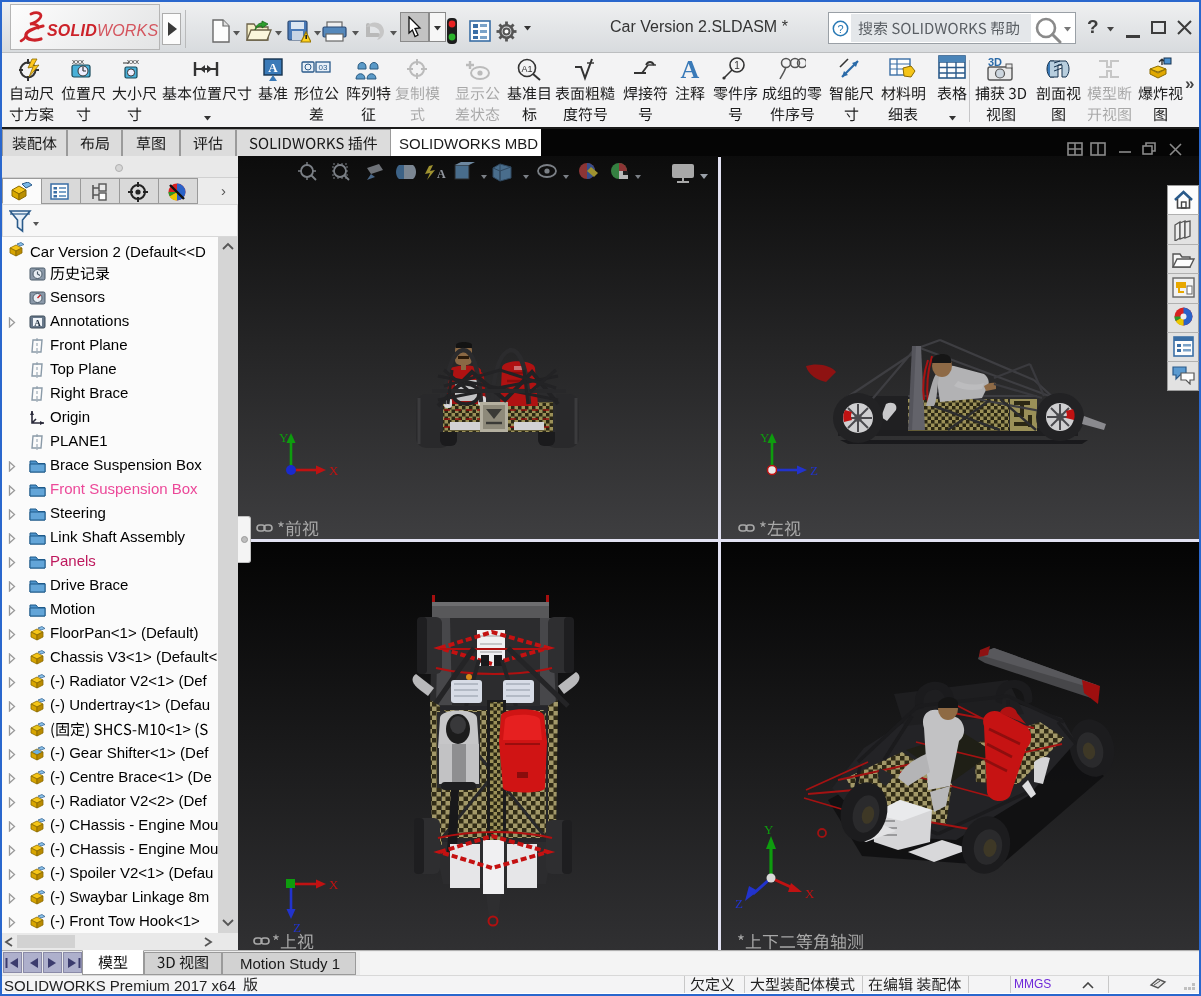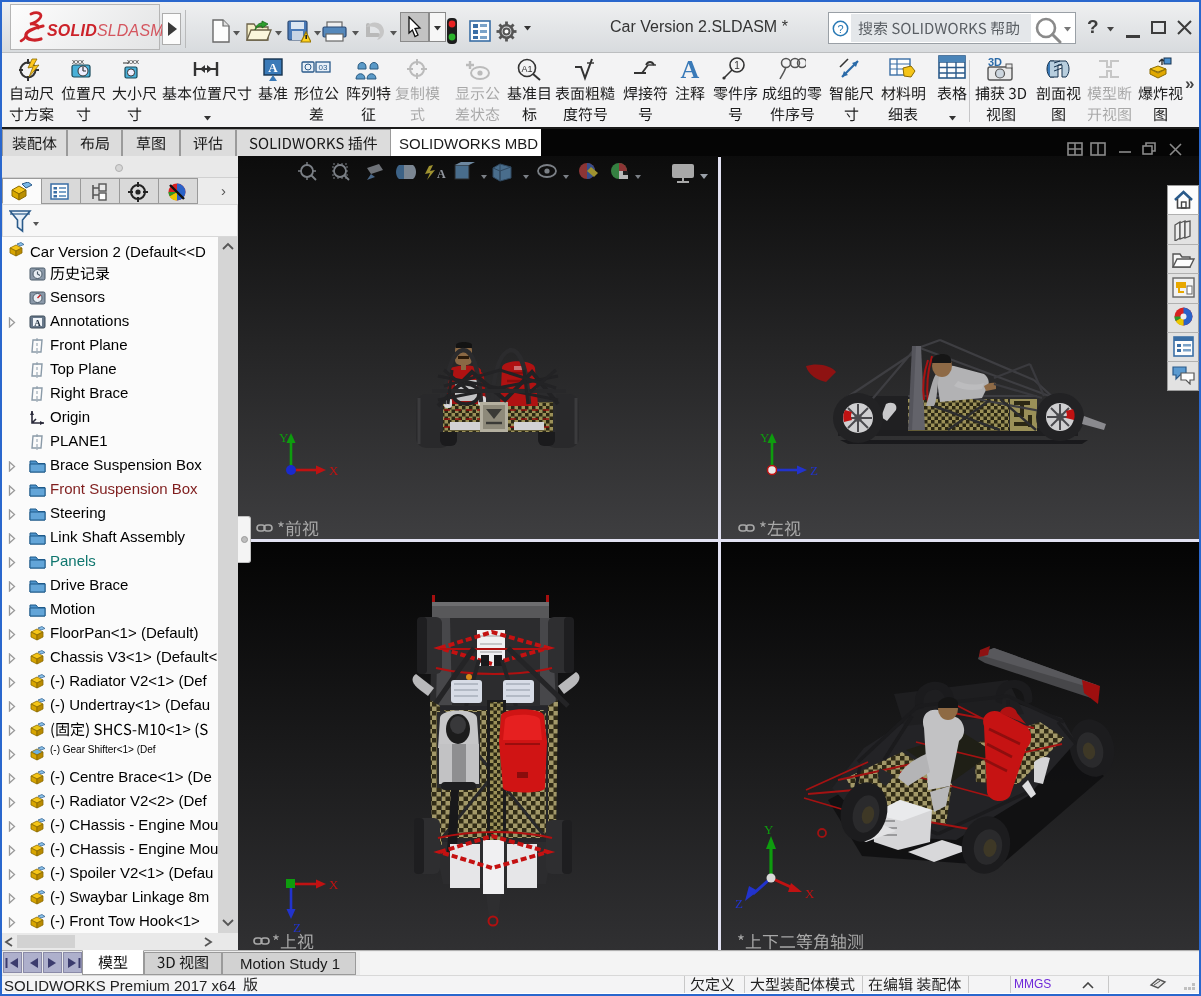--- a/index.html
+++ b/index.html
@@ -10,21 +10,21 @@
 <div class="a" style="left:0;top:0;width:1201px;height:996px;border:2px solid #2a67cd;z-index:50;pointer-events:none"></div>
 <div class="a" style="left:2px;top:2px;width:1197px;height:51px;background:linear-gradient(#eff0f1,#d8dbde);border-bottom:1px solid #bcbec0">
 <div class="a" style="left:8px;top:2px;width:150px;height:46px;background:linear-gradient(135deg,#fdfdfd,#e3e4e5);border:1px solid #b5b5b5"></div>
 <svg class="a" style="left:15px;top:9px" width="32" height="34" viewBox="0 0 32 34">
 <g fill="none" stroke="#cc2229" stroke-linecap="round">
 <path d="M14 3 C21 0 26 3 23 7 C21 10 17 12 13 13 C18 12.5 22 14 21 17" stroke-width="2.8"></path>
 <path d="M26 15 C16 17 8 21 9 25 C10 29 18 30 24 28" stroke-width="3.2"></path>
 <path d="M9 25 C8 27 6 29 4 30" stroke-width="2.6"></path>
 </g>
 </svg>
-<div class="a" style="left:45px;top:20px;font-size:16px;font-style:italic;color:#cc2229;letter-spacing:0.2px"><b>SOLID</b><span style="color:#d4555e">SLDASM</span></div>
+<div class="a" style="left:45px;top:20px;font-size:16px;font-style:italic;color:#cc2229;letter-spacing:0.2px"><b>SOLID</b><span style="color:#d4555e">WORKS</span></div>
 <div class="a" style="left:160px;top:11px;width:19px;height:32px;background:#fcfcfc;border:1px solid #adadad"></div>
 <svg class="a" style="left:164px;top:19px" width="12" height="16">
       <path d="M2 1 L11 8 L2 15 Z" fill="#3a3a3a"></path>
     </svg>
 <div class="a" style="left:183px;top:8px;width:1px;height:38px;background:#b9babb"></div>
 </div>
 <svg class="a" style="left:211px;top:19px" width="20" height="24">
     <path d="M2 1 H12 L18 7 V23 H2 Z" fill="#fdfdfd" stroke="#6a6a6a" stroke-width="1.4"></path>
     <path d="M12 1 L12 7 H18" fill="#e0e0e0" stroke="#6a6a6a" stroke-width="1.2"></path>
   </svg>
@@ -939,21 +939,21 @@
     <path d="M1 6 H16 V14 H1 Z" fill="#63a5d8" stroke="#1f5a8a" stroke-width="1"></path>
   </svg>
 <div class="a" style="left:50px;top:456px;width:168px;height:20px;font-size:15px;color:#000;white-space:nowrap;overflow:hidden">Brace Suspension Box</div>
 <svg class="a" style="left:8px;top:485px;z-index:3" width="8" height="11">
     <path d="M1.5 1 L6.5 5.5 L1.5 10 Z" fill="none" stroke="#9a9a9a" stroke-width="1.3"></path>
   </svg>
 <svg class="a" style="left:29px;top:482px;z-index:3" width="17" height="15">
     <path d="M1 3 H7 L9 5.5 H16 V14 H1 Z" fill="#4e94cc" stroke="#1f5a8a" stroke-width="1"></path>
     <path d="M1 6 H16 V14 H1 Z" fill="#63a5d8" stroke="#1f5a8a" stroke-width="1"></path>
   </svg>
-<div class="a" style="left:50px;top:480px;width:168px;height:20px;font-size:15px;color:#7f1d1d;white-space:nowrap;overflow:hidden">Front Suspension Box</div>
+<div class="a" style="left:50px;top:480px;width:168px;height:20px;font-size:15px;color:#ec4899;white-space:nowrap;overflow:hidden">Front Suspension Box</div>
 <svg class="a" style="left:8px;top:509px;z-index:3" width="8" height="11">
     <path d="M1.5 1 L6.5 5.5 L1.5 10 Z" fill="none" stroke="#9a9a9a" stroke-width="1.3"></path>
   </svg>
 <svg class="a" style="left:29px;top:506px;z-index:3" width="17" height="15">
     <path d="M1 3 H7 L9 5.5 H16 V14 H1 Z" fill="#4e94cc" stroke="#1f5a8a" stroke-width="1"></path>
     <path d="M1 6 H16 V14 H1 Z" fill="#63a5d8" stroke="#1f5a8a" stroke-width="1"></path>
   </svg>
 <div class="a" style="left:50px;top:504px;width:168px;height:20px;font-size:15px;color:#000;white-space:nowrap;overflow:hidden">Steering</div>
 <svg class="a" style="left:8px;top:533px;z-index:3" width="8" height="11">
     <path d="M1.5 1 L6.5 5.5 L1.5 10 Z" fill="none" stroke="#9a9a9a" stroke-width="1.3"></path>
@@ -963,21 +963,21 @@
     <path d="M1 6 H16 V14 H1 Z" fill="#63a5d8" stroke="#1f5a8a" stroke-width="1"></path>
   </svg>
 <div class="a" style="left:50px;top:528px;width:168px;height:20px;font-size:15px;color:#000;white-space:nowrap;overflow:hidden">Link Shaft Assembly</div>
 <svg class="a" style="left:8px;top:557px;z-index:3" width="8" height="11">
     <path d="M1.5 1 L6.5 5.5 L1.5 10 Z" fill="none" stroke="#9a9a9a" stroke-width="1.3"></path>
   </svg>
 <svg class="a" style="left:29px;top:554px;z-index:3" width="17" height="15">
     <path d="M1 3 H7 L9 5.5 H16 V14 H1 Z" fill="#4e94cc" stroke="#1f5a8a" stroke-width="1"></path>
     <path d="M1 6 H16 V14 H1 Z" fill="#63a5d8" stroke="#1f5a8a" stroke-width="1"></path>
   </svg>
-<div class="a" style="left:50px;top:552px;width:168px;height:20px;font-size:15px;color:#0f766e;white-space:nowrap;overflow:hidden">Panels</div>
+<div class="a" style="left:50px;top:552px;width:168px;height:20px;font-size:15px;color:#be185d;white-space:nowrap;overflow:hidden">Panels</div>
 <svg class="a" style="left:8px;top:581px;z-index:3" width="8" height="11">
     <path d="M1.5 1 L6.5 5.5 L1.5 10 Z" fill="none" stroke="#9a9a9a" stroke-width="1.3"></path>
   </svg>
 <svg class="a" style="left:29px;top:578px;z-index:3" width="17" height="15">
     <path d="M1 3 H7 L9 5.5 H16 V14 H1 Z" fill="#4e94cc" stroke="#1f5a8a" stroke-width="1"></path>
     <path d="M1 6 H16 V14 H1 Z" fill="#63a5d8" stroke="#1f5a8a" stroke-width="1"></path>
   </svg>
 <div class="a" style="left:50px;top:576px;width:168px;height:20px;font-size:15px;color:#000;white-space:nowrap;overflow:hidden">Drive Brace</div>
 <svg class="a" style="left:8px;top:605px;z-index:3" width="8" height="11">
     <path d="M1.5 1 L6.5 5.5 L1.5 10 Z" fill="none" stroke="#9a9a9a" stroke-width="1.3"></path>
@@ -1041,21 +1041,21 @@
   </svg>
 <svg class="a" style="left:8px;top:749px;z-index:3" width="8" height="11">
     <path d="M1.5 1 L6.5 5.5 L1.5 10 Z" fill="none" stroke="#9a9a9a" stroke-width="1.3"></path>
   </svg>
 <svg class="a" style="left:29px;top:746px;z-index:3" width="17" height="16">
     <path d="M2 6 L8 3 L14 6 L8 9 Z" fill="#6ab0e0" stroke="#8a6a00" stroke-width="0.8"></path>
     <path d="M2 6 V11 L8 14 V9 Z" fill="#d8a500" stroke="#8a6a00" stroke-width="0.8"></path>
     <path d="M14 6 V11 L8 14 V9 Z" fill="#b98a00" stroke="#8a6a00" stroke-width="0.8"></path>
     <path d="M9 2 L13 0.5 L16 2.5 L12 4 Z" fill="#8ac0e8" stroke="#2a5a8a" stroke-width="0.7"></path>
   </svg>
-<div class="a" style="left:50px;top:744px;width:168px;height:20px;font-size:10px;color:#000;white-space:nowrap;overflow:hidden">(-) Gear Shifter&lt;1&gt; (Def</div>
+<div class="a" style="left:50px;top:744px;width:168px;height:20px;font-size:15px;color:#000;white-space:nowrap;overflow:hidden">(-) Gear Shifter&lt;1&gt; (Def</div>
 <svg class="a" style="left:8px;top:773px;z-index:3" width="8" height="11">
     <path d="M1.5 1 L6.5 5.5 L1.5 10 Z" fill="none" stroke="#9a9a9a" stroke-width="1.3"></path>
   </svg>
 <svg class="a" style="left:29px;top:770px;z-index:3" width="17" height="16">
     <path d="M2 6 L8 3 L14 6 L8 9 Z" fill="#f5c518" stroke="#8a6a00" stroke-width="0.8"></path>
     <path d="M2 6 V11 L8 14 V9 Z" fill="#d8a500" stroke="#8a6a00" stroke-width="0.8"></path>
     <path d="M14 6 V11 L8 14 V9 Z" fill="#b98a00" stroke="#8a6a00" stroke-width="0.8"></path>
     <path d="M9 2 L13 0.5 L16 2.5 L12 4 Z" fill="#8ac0e8" stroke="#2a5a8a" stroke-width="0.7"></path>
   </svg>
 <div class="a" style="left:50px;top:768px;width:168px;height:20px;font-size:15px;color:#000;white-space:nowrap;overflow:hidden">(-) Centre Brace&lt;1&gt; (De</div>

